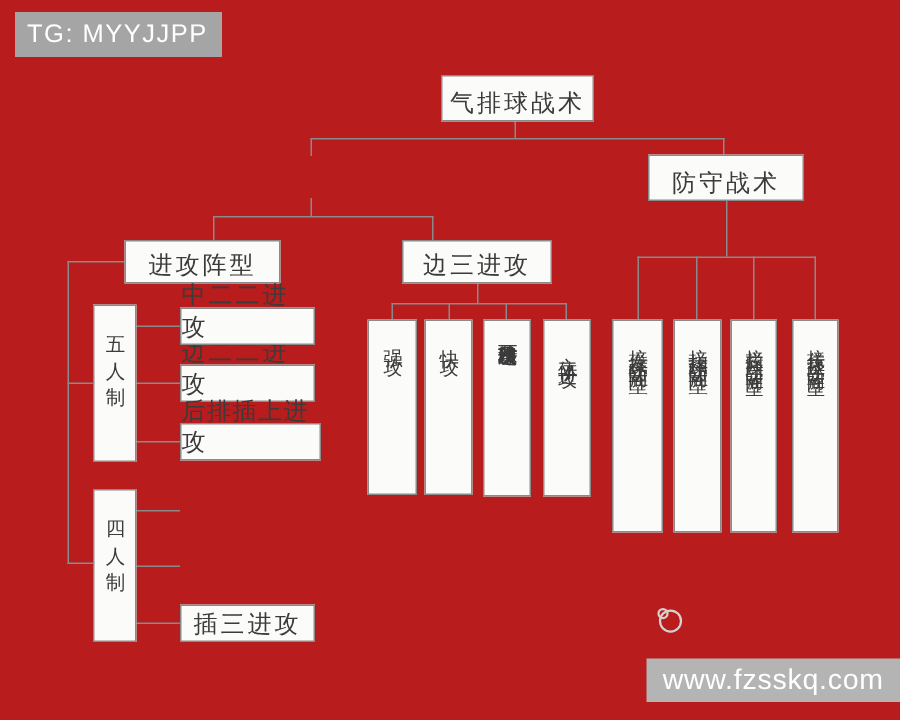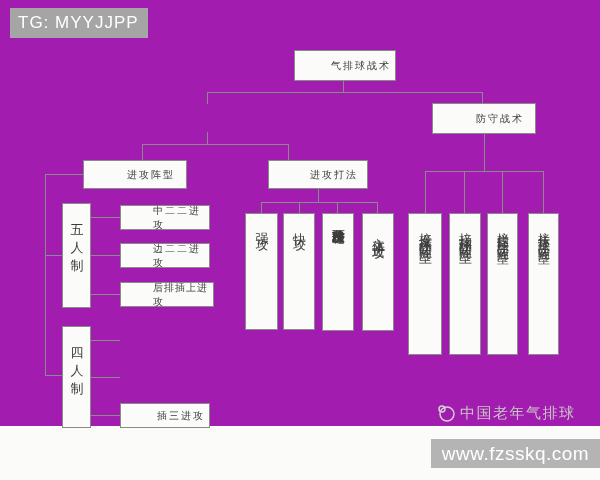--- a/index.html
+++ b/index.html
@@ -1,26 +1,26 @@
 <!DOCTYPE html>
 <html><head>
 <meta charset="utf-8">
 <style>
   html,body{margin:0;padding:0;}
   body{width:600px;height:480px;background:#fbfbfa;overflow:hidden;
        font-family:"Liberation Serif", serif;}
-  #canvas{position:relative;width:600px;height:426px;background:#a21caf;}
+  #canvas{position:relative;width:600px;height:480px;background:#b91c1c;}
 
   
   .ln{position:absolute;background:#8a8a8a;display:block;}
 
   
   .hbox{position:absolute;border:1px solid #8a8a8a;background:#fbfbfa;
-        display:flex;align-items:center;justify-content:center;
-        font-size:10px;color:#3b3b3b;letter-spacing:2px;box-sizing:border-box;padding-left:32px;}
+        display:flex;align-items:flex-end;justify-content:center;
+        font-size:16px;color:#3b3b3b;letter-spacing:2px;box-sizing:border-box;}
 
   
   .vbox{position:absolute;border:1px solid #8a8a8a;background:#fbfbfa;
         display:flex;flex-direction:column;align-items:center;
         font-size:13px;color:#3b3b3b;box-sizing:border-box;overflow:hidden;}
   .vbox > span{writing-mode:vertical-rl;text-orientation:upright;}
   .vt-3s > span{letter-spacing:17px;padding-top:10px;}
   .vt-2  > span{letter-spacing:6px;padding-top:8px;}
   .vt-4  > span{letter-spacing:3px;padding-top:13px;}
   .vt-8  > span{letter-spacing:0;padding-top:6px;}
@@ -89,21 +89,21 @@
   </div>
 
   <div class="hbox" style="left:432px;top:103px;width:104px;height:31px">
     <span>防守战术</span>
   </div>
 
   <div class="hbox" style="left:83px;top:160px;width:104px;height:29px">
     <span>进攻阵型</span>
   </div>
   <div class="hbox" style="left:268px;top:160px;width:100px;height:29px">
-    <span>进攻打法</span>
+    <span>边三进攻</span>
   </div>
 
   <div class="vbox vt-3s" style="left:62px;top:203px;width:29px;height:105px">
     <span>五人制</span>
   </div>
   <div class="vbox vt-3s" style="left:62px;top:326px;width:29px;height:102px">
     <span>四人制</span>
   </div>
 
   <div class="hbox" style="left:120px;top:243px;width:90px;height:25px">
@@ -144,20 +144,19 @@
   </div>
   <div class="vbox vt-7" style="left:528px;top:213px;width:31px;height:142px;font-size:12px">
     <span>接传垫球防守阵型</span>
   </div>
 
   <div class="wm">
     <svg class="wm-logo" viewBox="0 0 20 20">
       <circle cx="11" cy="11" r="7" fill="none" stroke="#d2d2cf" stroke-width="1.5"></circle>
       <circle cx="6" cy="6" r="3" fill="none" stroke="#d2d2cf" stroke-width="1.5"></circle>
     </svg>
-    <span>中国老年气排球</span>
   </div>
 
   <div class="urlbar">
     <span>www.fzsskq.com</span>
   </div>
 
 </div>
 
 </body></html>

